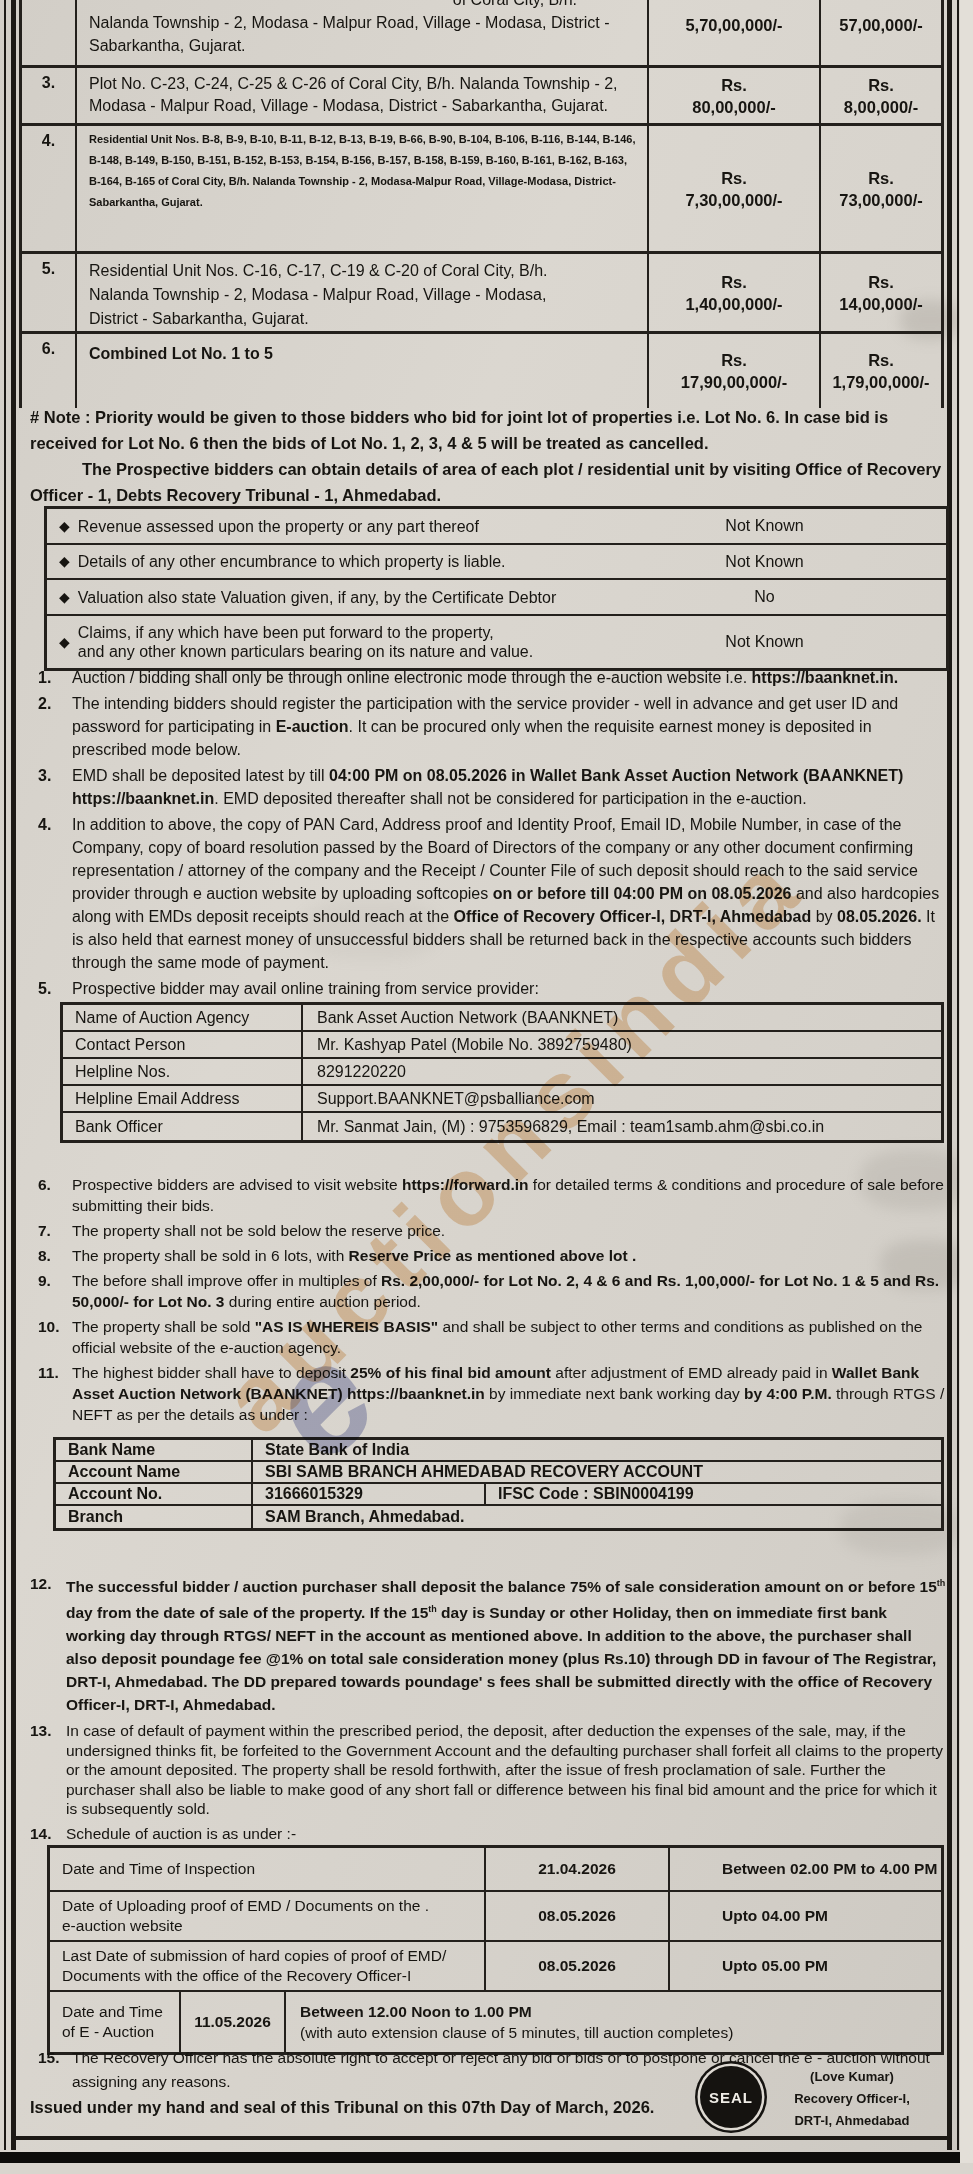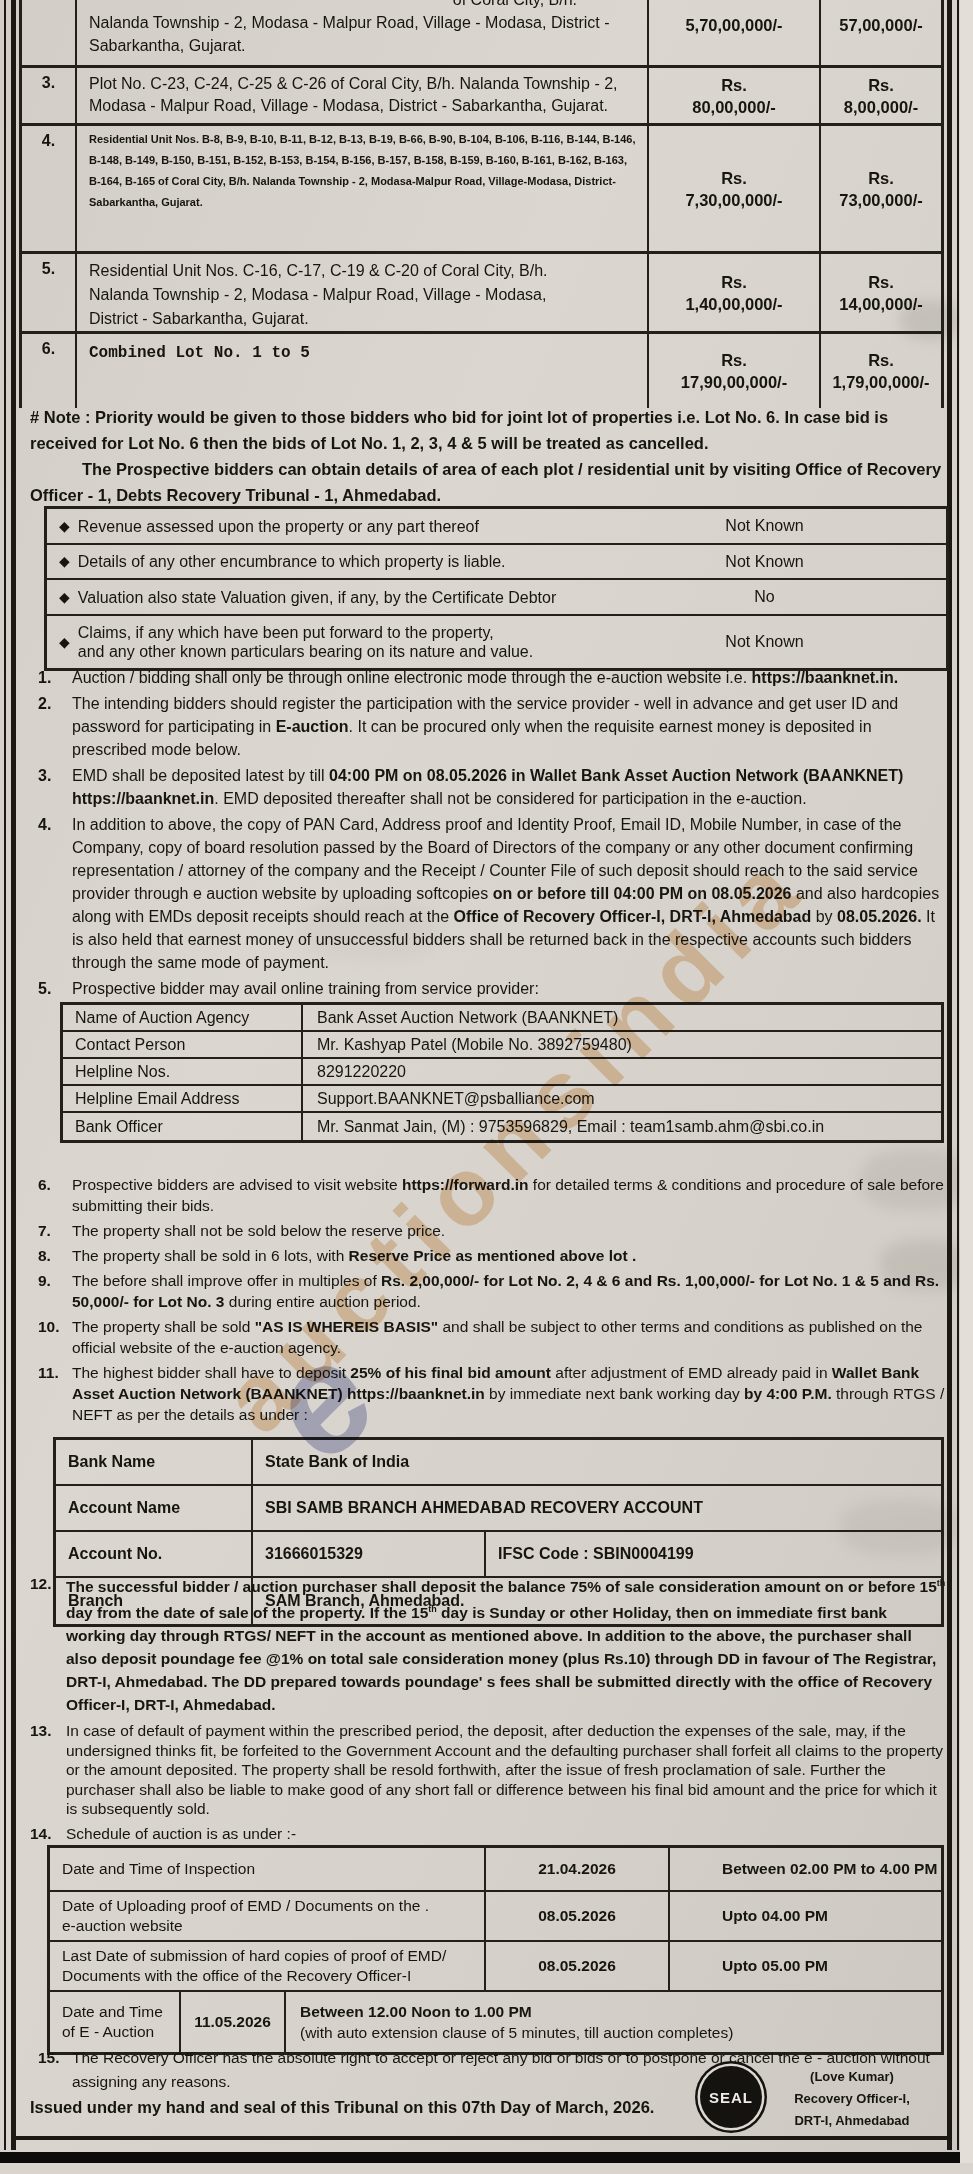--- a/index.html
+++ b/index.html
@@ -56,21 +56,21 @@
   .c-emd { flex:1; }
   .pricecell { display:flex; flex-direction:column; align-items:center; justify-content:center; font-weight:700; font-size:16.5px; line-height:22px; text-align:center; }
   .r0 { height:84px; }
   .r1 { height:58px; }
   .r2 { height:128px; }
   .r3 { height:80px; }
   .r4 { height:74px; border-bottom:none; }
   .r1 .c-desc { line-height:22px; padding-top:5px; }
   .r2 .c-desc { line-height:21px; font-weight:700; font-size:11px; padding-top:3px; }
   .r3 .c-desc { padding-right:95px; line-height:24px; padding-top:5px; }
-  .r4 .c-desc { font-weight:700; padding-top:8px;font-family:Liberation Mono, monospace; }
+  .r4 .c-desc { font-weight:700; padding-top:8px; }
   .desc-pre { display:block; text-align:right; padding-right:60px; }
   
   .note { left:30px; top:404px; width:916px; font-weight:700; font-size:16.5px; line-height:26px; }
   .note .p2 { text-indent:52px; }
   
   .enc { left:44px; top:506px; width:905px; border:3px solid #23201c; font-size:16px; }
   .enc-row { display:flex; border-bottom:2.5px solid #23201c; }
   .enc-row:last-child { border-bottom:none; }
   .enc-label { width:536px; display:flex; align-items:center; padding:2px 6px 2px 12px; line-height:19px; }
   .enc-label .diamond { margin-right:8px; font-size:14px; }
@@ -92,21 +92,21 @@
   .tc14 { line-height:19px; }
   .term-15 { left:38px; top:2046px; width:908px; font-size:15.5px; line-height:24px; }
   
   .agency { left:60px; top:1002px; width:884px; border:3px solid #23201c; font-size:16px; }
   .ag-row { display:flex; border-bottom:2.5px solid #23201c; height:27px; }
   .ag-row:last-child { border-bottom:none; }
   .ag-label { width:240px; border-right:2.5px solid #23201c; display:flex; align-items:center; padding-left:12px; }
   .ag-val { flex:1; display:flex; align-items:center; padding-left:14px; }
   
   .bank { left:53px; top:1437px; width:891px; border:3px solid #23201c; font-size:16px; font-weight:700; }
-  .bk-row { display:flex; border-bottom:2.5px solid #23201c; height:46px; }
+  .bk-row { display:flex; border-bottom:2.5px solid #23201c; height:22px; }
   .bk-row:last-child { border-bottom:none; }
   .bk-label { width:197px; border-right:2.5px solid #23201c; display:flex; align-items:center; padding-left:12px; }
   .bk-val { flex:1; display:flex; align-items:center; padding-left:12px; }
   .bk-acct { width:233px; border-right:2.5px solid #23201c; display:flex; align-items:center; padding-left:12px; }
   
   .sched { left:47px; top:1845px; width:897px; border:3px solid #23201c; font-size:15.5px; }
   .sc-row { display:flex; border-bottom:2.5px solid #23201c; }
   .sc-row:last-child { border-bottom:none; }
   .sc-label { width:436px; border-right:2.5px solid #23201c; display:flex; align-items:center; padding:2px 8px 2px 12px; line-height:20px; }
   .sc-date { width:184px; border-right:2.5px solid #23201c; display:flex; align-items:center; justify-content:center; font-weight:700; }

